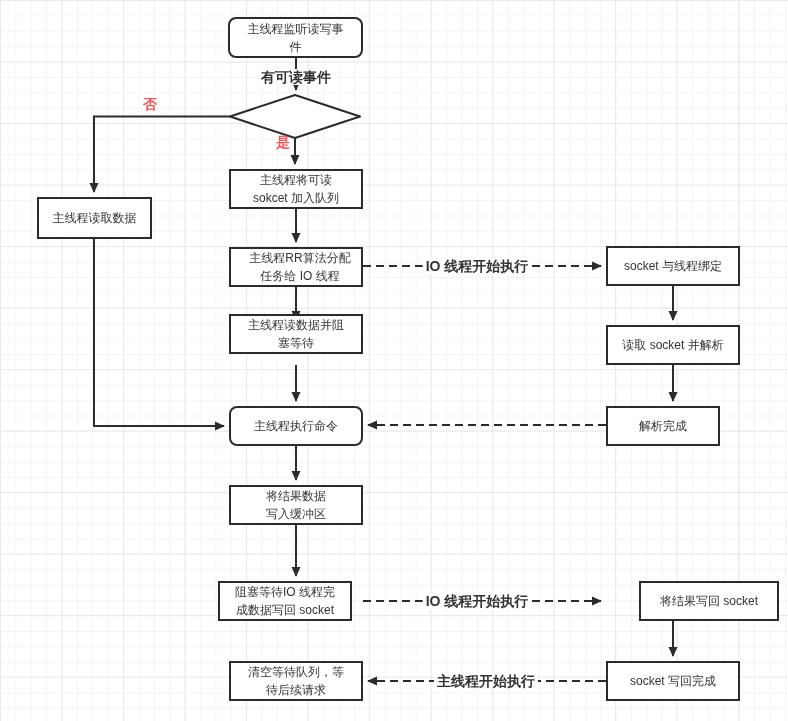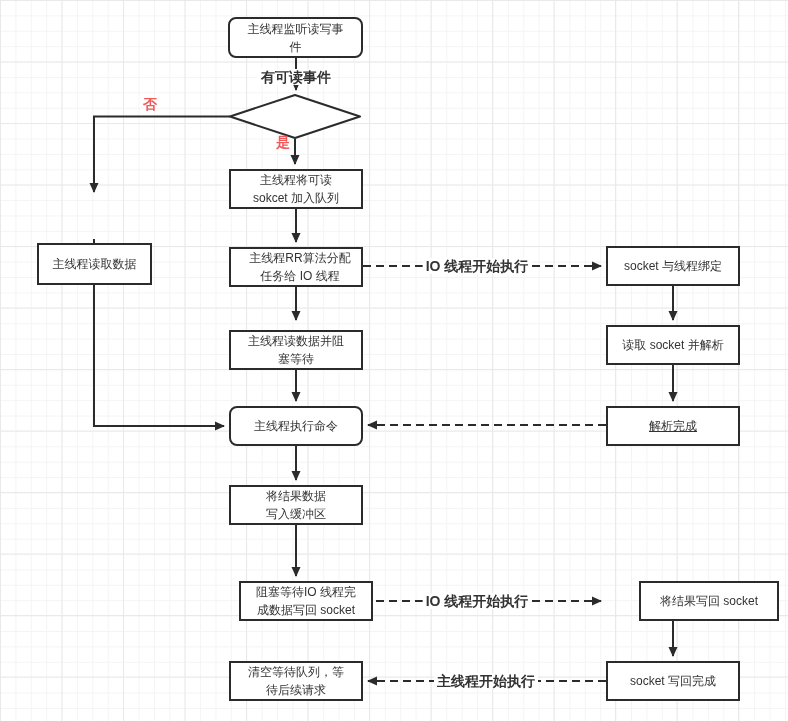--- a/index.html
+++ b/index.html
@@ -45,31 +45,31 @@
     background:#fff;
     padding:0 3px;
     font-size:14px;line-height:16px;color:var(--text);
     white-space:nowrap;
     font-weight:bold;
   }
   .edge-label.red{color:var(--label_red);background:transparent;padding:0;font-weight:bold;}
   
   #n-listen{left:228px;top:17px;width:135px;height:41px;}
   #n-decision{left:229px;top:94px;width:132px;height:45px;}
-  #n-read-data{left:37px;top:197px;width:115px;height:42px;margin-top:46px;}
+  #n-read-data{left:37px;top:197px;width:115px;height:42px;}
   #n-enqueue{left:229px;top:169px;width:134px;height:40px;}
   #n-rr{left:229px;top:247px;width:134px;height:40px;padding-left:8px;}
-  #n-block-read{left:229px;top:330px;width:134px;height:40px;text-align:center;}
+  #n-block-read{left:229px;top:314px;width:134px;height:40px;text-align:center;}
   #n-exec{left:229px;top:406px;width:134px;height:40px;}
   #n-buffer{left:229px;top:485px;width:134px;height:40px;}
-  #n-block-wb{left:239px;top:581px;width:134px;height:40px;}
+  #n-block-wb{left:218px;top:581px;width:134px;height:40px;}
   #n-clear{left:229px;top:661px;width:134px;height:40px;}
   #n-bind{left:606px;top:246px;width:134px;height:40px;}
   #n-read-parse{left:606px;top:325px;width:134px;height:40px;}
-  #n-parse-done{left:606px;top:406px;width:134px;height:40px;text-decoration:underline;}
+  #n-parse-done{left:606px;top:406px;width:114px;height:40px;}
   #n-write-socket{left:639px;top:581px;width:140px;height:40px;}
   #n-wb-done{left:606px;top:661px;width:134px;height:40px;}
   
   #l-readable{left:296px;top:77px;}
   #l-no{left:150px;top:104px;}
   #l-yes{left:283px;top:142px;}
   #l-io1{left:477px;top:266px;}
   #l-io2{left:477px;top:601px;}
   #l-main{left:486px;top:681px;}
 </style>

